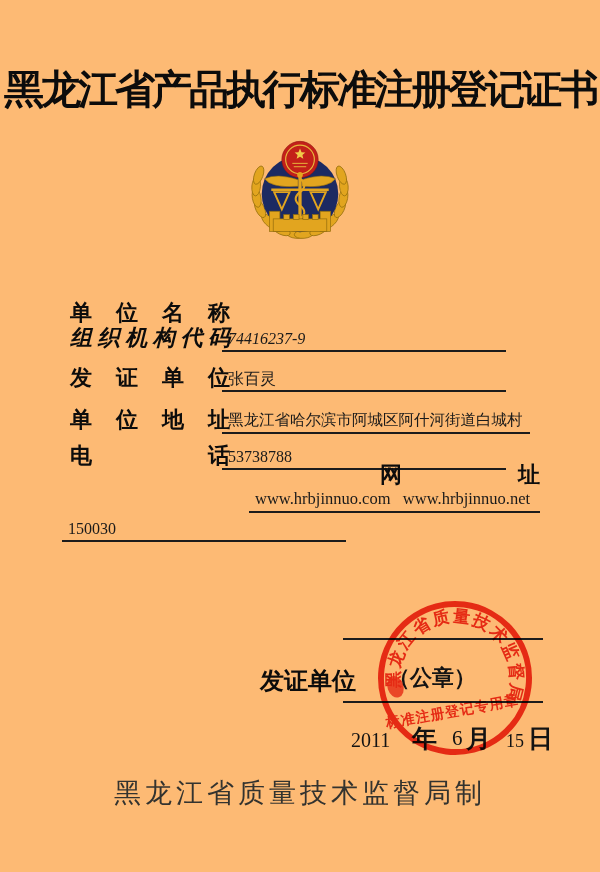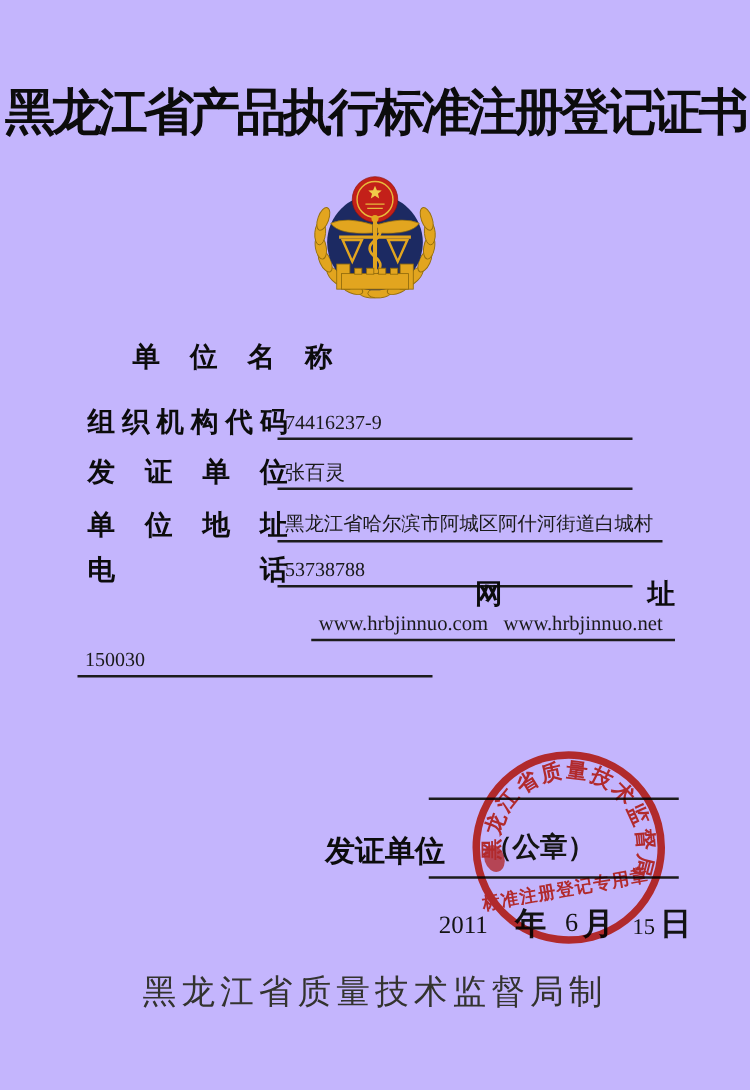--- a/index.html
+++ b/index.html
@@ -1,38 +1,38 @@
 <!DOCTYPE html>
 <html><head>
 <meta charset="utf-8">
 <style>
   html,body{margin:0;padding:0;background:#ffffff;}
   .page{
-    position:relative;width:600px;height:872px;background:#c4b5fd;overflow:hidden;
+    position:relative;width:600px;height:872px;background:#fdba74;overflow:hidden;
     font-family:"Liberation Serif","DejaVu Serif",serif;color:#151515;
   }
   .title{
     position:absolute;left:0;right:0;top:62px;margin:0;text-align:center;
     font-size:40px;font-weight:700;letter-spacing:-3px;color:#0c0c0c;white-space:nowrap;
   }
   .emblem{position:absolute;left:233px;top:134px;width:134px;height:120px;}
   
   .row{position:absolute;left:70px;width:470px;height:30px;display:flex;align-items:flex-end;}
   .row .label{
     width:160px;font-size:22px;font-weight:700;line-height:1;color:#0c0c0c;
     text-align:justify;text-align-last:justify;padding-bottom:3px;white-space:nowrap;
   }
   .row .value{
     margin-left:-8px;width:278px;border-bottom:2px solid #1c1c1c;
     font-size:16px;line-height:1.2;padding:0 0 2px 6px;white-space:pre;color:#1a1a1a;
   }
   .row.r1 .value{width:287px;}
   .row.r4 .value{width:302px;font-size:15.5px;}
   .row.r6 .value{width:285px;font-size:16.5px;}
-  .r1{top:270px;margin-left:36px;} .r2{top:322px;} .r3{top:362px;} .r4{top:404px;}
+  .r1{top:297px;} .r2{top:322px;font-style:italic;} .r3{top:362px;} .r4{top:404px;}
   .r5{top:440px;} .r6{top:464px;flex-direction:column;} .r7{top:512px;}
   
   .cert-label{position:absolute;font-size:24px;font-weight:700;color:#0c0c0c;white-space:nowrap;}
   .cert-no-label{left:260px;top:603px;}
   .issuer-label{left:260px;top:665px;}
   .issuer-value{position:absolute;left:388px;top:663px;font-size:22px;font-weight:600;color:#141414;white-space:nowrap;text-align:right;}
   .cert-line{position:absolute;left:343px;width:200px;height:2px;background:#1c1c1c;}
   .line1{top:638px;} .line2{top:701px;}
   .date-part{position:absolute;white-space:nowrap;color:#131313;}
   .d-year{left:351px;top:729px;font-size:20px;}

